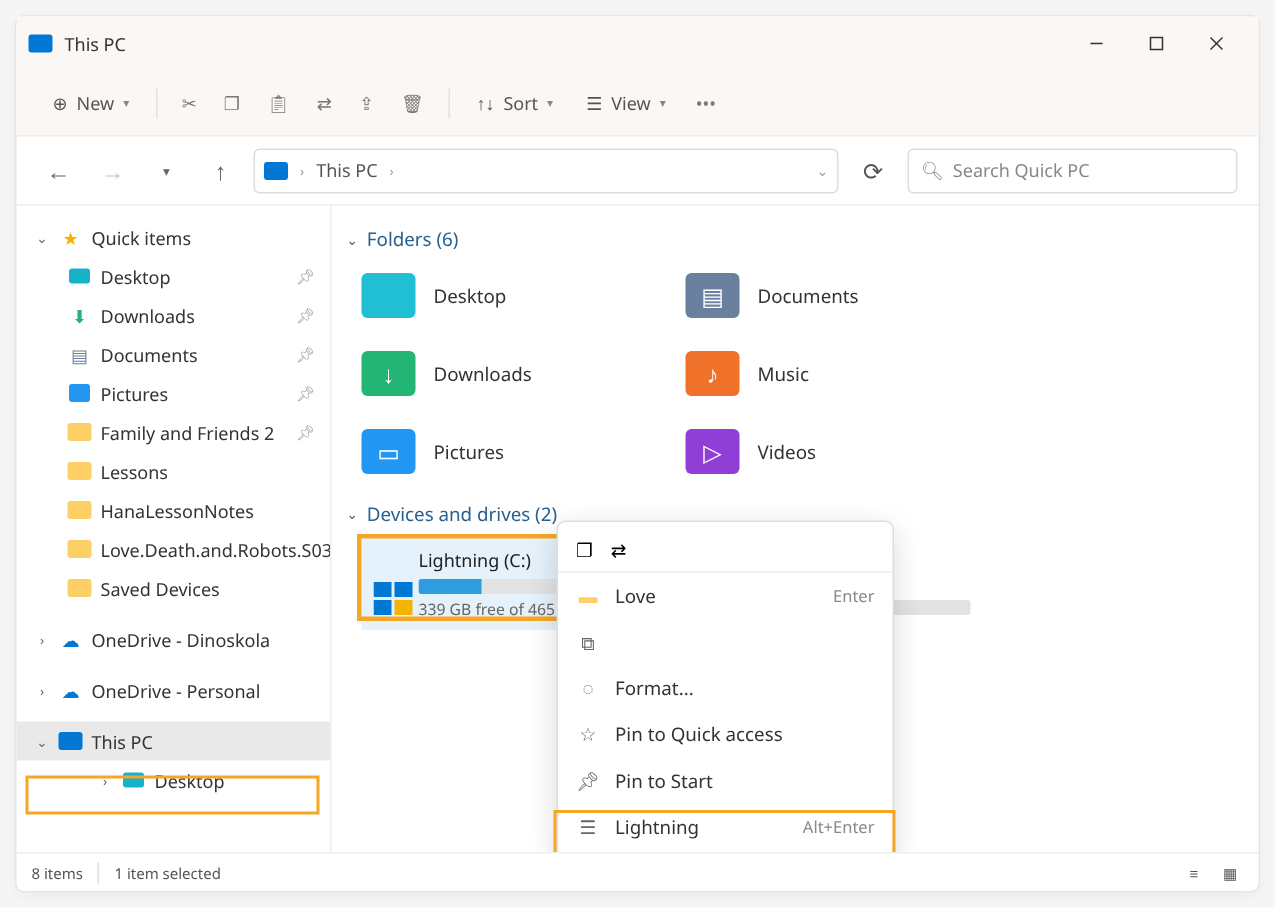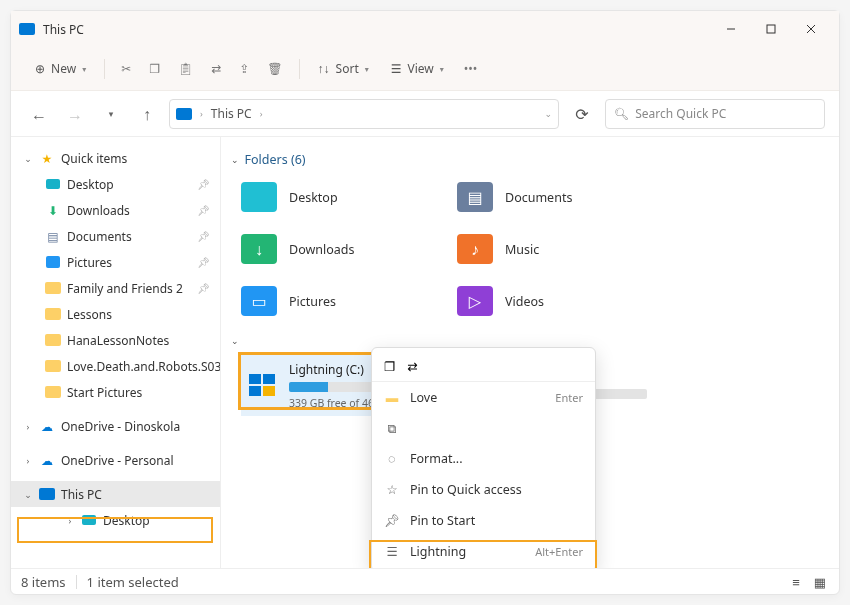--- a/index.html
+++ b/index.html
@@ -53,39 +53,39 @@
   .folder-item .big-ico { width: 36px; height: 30px; border-radius: 4px; display:flex; align-items:center; justify-content:center; color:#fff; font-size:16px; }
   .folder-item .lbl { font-size: 12.5px; color: #333; }
   .big-desk { background:#20bfd3; }
   .big-docs { background:#6b7f9e; }
   .big-down { background:#23b574; }
   .big-music { background:#f0722a; }
   .big-pics { background:#2196f3; }
   .big-vids { background:#8f3fd6; }
 
   .drives { display: flex; gap: 12px; margin-left: 10px; position: relative; }
-  .drive { width: 200px; padding: 6px; display: flex; gap: 10px; align-items: center; }
+  .drive { width: 200px; padding: 6px; display: flex; align-items: flex-end; }
   .drive .dico { width: 32px; height: 28px; display:flex; align-items:center; justify-content:center; }
   .drive .dlabels { flex:1; font-size: 12px; color:#222; }
   .drive .bar { height: 10px; background:#e3e3e3; border-radius:2px; margin: 4px 0; position:relative; overflow:hidden; }
   .drive .bar .fill { position:absolute; left:0; top:0; bottom:0; background:#2e9de0; }
   .drive .free { font-size: 10.5px; color:#666; }
   .drive.selected { background:#e5f1fb; }
   .drive-hl { position:absolute; border:3px solid #f5a623; pointer-events:none; }
 
   
   .ctx { position: absolute; width: 225px; background:#fff; border:1px solid #ddd; border-radius:6px; box-shadow: 0 6px 20px rgba(0,0,0,0.15); padding: 4px 0; font-size: 12.5px; z-index: 50; }
   .ctx-row-top { display:flex; gap:12px; padding: 6px 12px; border-bottom: 1px solid #eee; }
   .ctx-item { display:flex; align-items:center; gap:10px; padding: 7px 12px; color:#333; }
   .ctx-item .sc { margin-left:auto; font-size:11px; color:#888; }
   .ctx-item .mi-ico { width:16px; height:16px; display:inline-flex; align-items:center; justify-content:center; color:#666; }
   .ctx-hl { position:absolute; border:2px solid #f5a623; pointer-events:none; }
 
   
-  .status { height: 26px; border-top: 1px solid #eee; display:flex; align-items:center; padding: 0 10px; font-size: 13px; color:#555; gap: 6px; }
+  .status { height: 26px; border-top: 1px solid #eee; display:flex; align-items:center; padding: 0 10px; font-size: 10px; color:#555; gap: 6px; }
   .status .sep { width:1px; height:14px; background:#ddd; margin: 0 4px; }
   .status .spacer { flex:1; }
   .view-toggle { width:18px; height:16px; display:inline-flex; align-items:center; justify-content:center; color:#555; }
 </style>
 </head>
 <body>
 
 <div class="window">
 
   <div class="titlebar">
@@ -224,21 +224,21 @@
       <div class="side-item sub">
           <span class="ico">
             <span class="ico-folder"></span>
           </span>
           <span>Love.Death.and.Robots.S03.10</span>
         </div>
       <div class="side-item sub">
           <span class="ico">
             <span class="ico-folder"></span>
           </span>
-          <span>Start Pictures</span>
+          <span>Saved Devices</span>
         </div>
 
       <div style="height:8px"></div>
       <div class="side-item">
           <span class="ex">›</span>
           <span class="ico ico-cloud">☁</span>
           <span>OneDrive - Dinoskola</span>
         </div>
       <div style="height:8px"></div>
       <div class="side-item">
@@ -292,20 +292,21 @@
             <span class="lbl">Pictures</span>
           </div>
         <div class="folder-item">
             <div class="big-ico big-vids">▷</div>
             <span class="lbl">Videos</span>
           </div>
       </div>
 
       <div class="grp-head" style="margin-top:12px">
         <span class="ex">⌄</span>
+        <span>Devices and drives (2)</span>
       </div>
       <div class="drives">
         <div class="drive selected">
           <div class="dico">
               <svg width="28" height="24">
                 <rect x="0" y="0" width="12" height="10" fill="#0078d4"></rect>
                 <rect x="14" y="0" width="12" height="10" fill="#0078d4"></rect>
                 <rect x="0" y="12" width="12" height="10" fill="#0078d4"></rect>
                 <rect x="14" y="12" width="12" height="10" fill="#f5b301"></rect>
               </svg>

